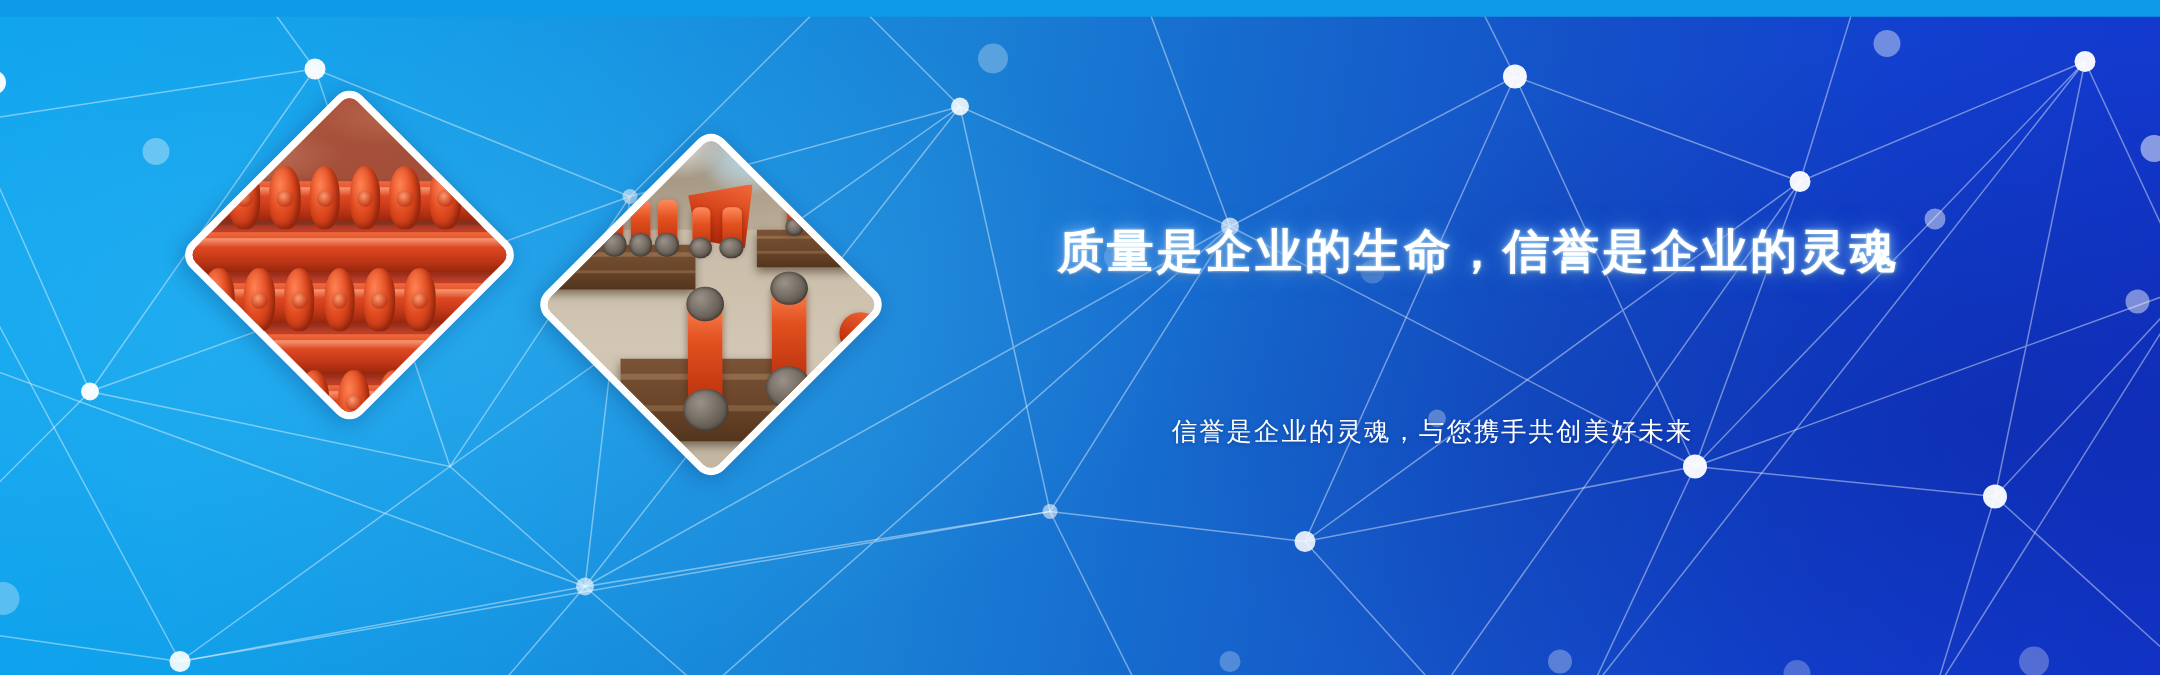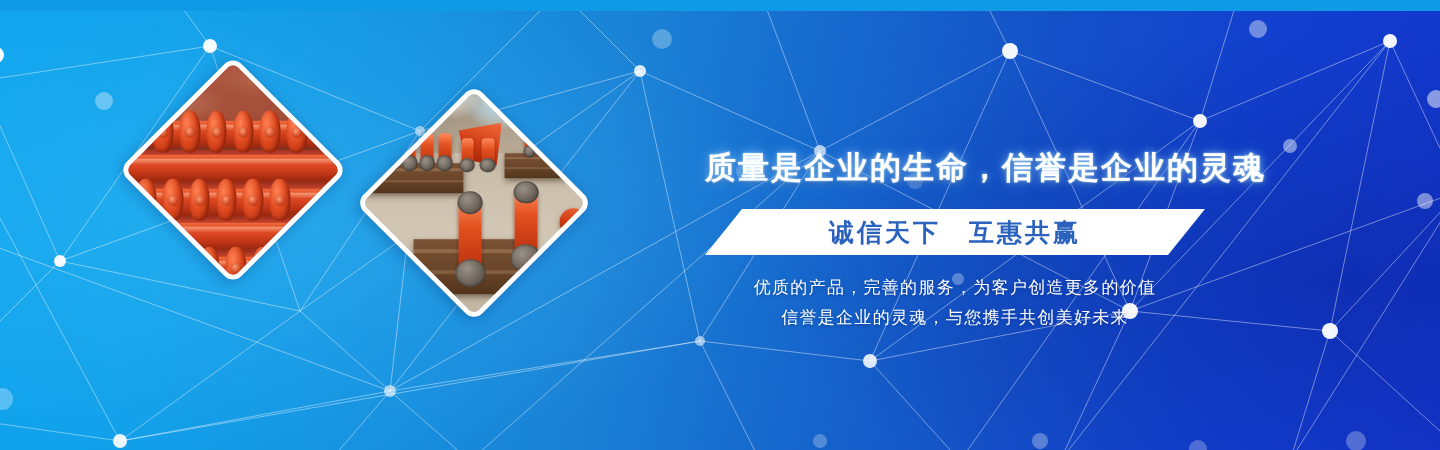--- a/index.html
+++ b/index.html
@@ -326,23 +326,18 @@
         <div class="shaft-h" style="left:66%;top:44%;width:9%;height:28%;border-radius:5px;"></div>
         <div class="flange" style="left:64.6%;top:66%;width:11.8%;height:11%;"></div>
         <div class="flange" style="left:65.6%;top:41%;width:9.8%;height:9%;"></div>
         <div class="redcone" style="left:84%;top:52%;width:11%;height:11%;border-radius:50%;"></div>
       </div>
     </div>
   </div>
 
   <div class="headline">质量是企业的生命，信誉是企业的灵魂</div>
 
-  <div class="ribbon">
-    <div class="shape"></div>
-    <div class="rtext">诚信天下　互惠共赢</div>
-  </div>
 
   <div class="subs">
-    <div class="subline">优质的产品，完善的服务，为客户创造更多的价值</div>
     <div class="subline">信誉是企业的灵魂，与您携手共创美好未来</div>
   </div>
 
 </div>
 
 </body></html>

